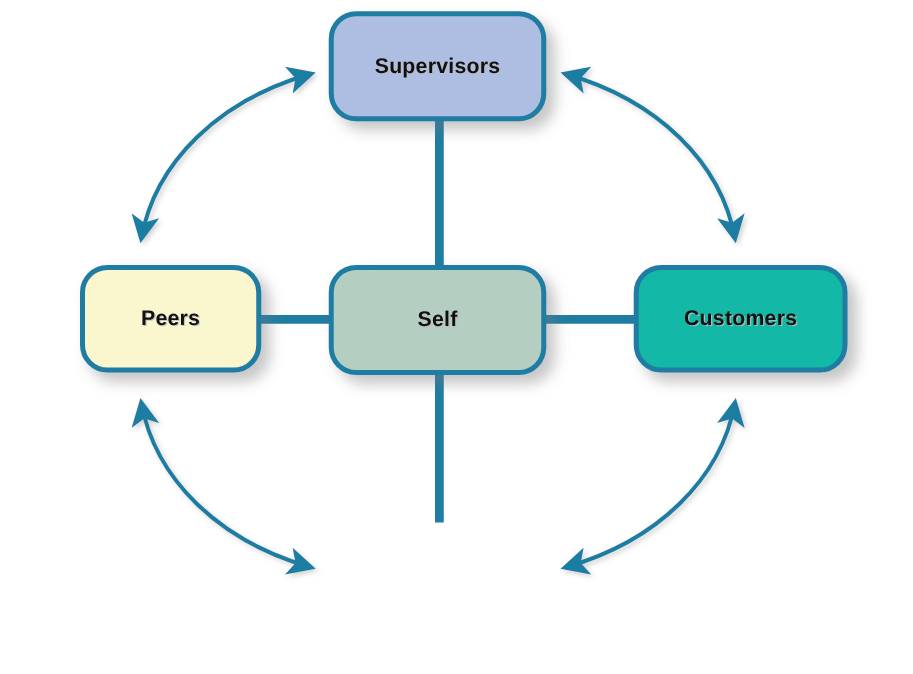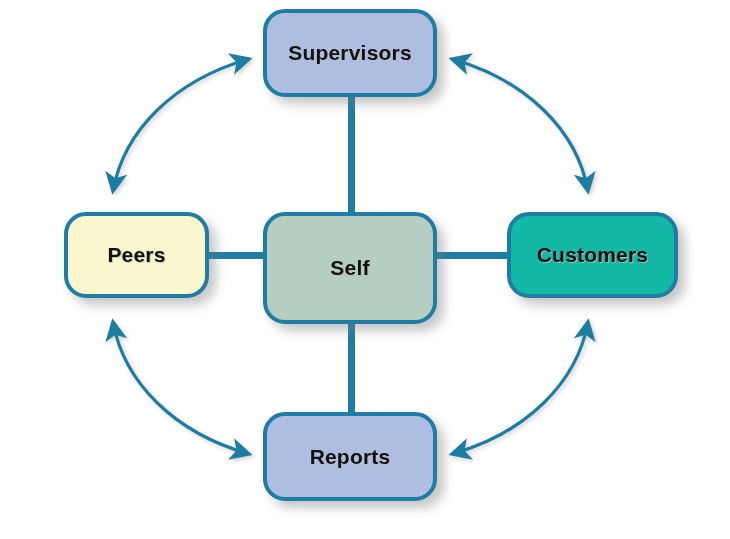--- a/index.html
+++ b/index.html
@@ -31,33 +31,33 @@
     box-sizing: border-box;
     border: 4px solid #1f7da3;
     border-radius: 22px;
     display: flex;
     align-items: center;
     justify-content: center;
     box-shadow: 7px 7px 11px rgba(120,120,120,0.42);
     z-index: 3;
   }
   .node-label {
-    font-size: 21px;
+    font-size: 17px;
     font-weight: bold;
     color: #111111;
     letter-spacing: 0.2px;
     text-shadow: 1px 1px 0 rgba(190,190,190,0.85);
     white-space: nowrap;
   }
   #node-supervisors {
     left: 263px; top: 9px; width: 174px; height: 88px;
     background: #aebee3;
   }
   #node-self {
-    left: 263px; top: 212px; width: 174px; height: 112px;
+    left: 263px; top: 212px; width: 174px; height: 88px;
     background: #b4cec1;
   }
   #node-reports {
     left: 263px; top: 412px; width: 174px; height: 89px;
     background: #aebee3;
   }
   #node-peers {
     left: 26px; top: 212px; width: 145px; height: 86px;
     background: #faf6cd;
     margin-left: 38px;
@@ -119,23 +119,20 @@
   <div class="connector" id="connector-self-customers"></div>
 
   <div class="node" id="node-supervisors">
     <span class="node-label">Supervisors</span>
   </div>
 
   <div class="node" id="node-self">
     <span class="node-label">Self</span>
   </div>
 
-  <div class="node" id="node-reports">
-    <span class="node-label">Reports</span>
-  </div>
 
   <div class="node" id="node-peers">
     <span class="node-label">Peers</span>
   </div>
 
   <div class="node" id="node-customers">
     <span class="node-label">Customers</span>
   </div>
 
 </div>

